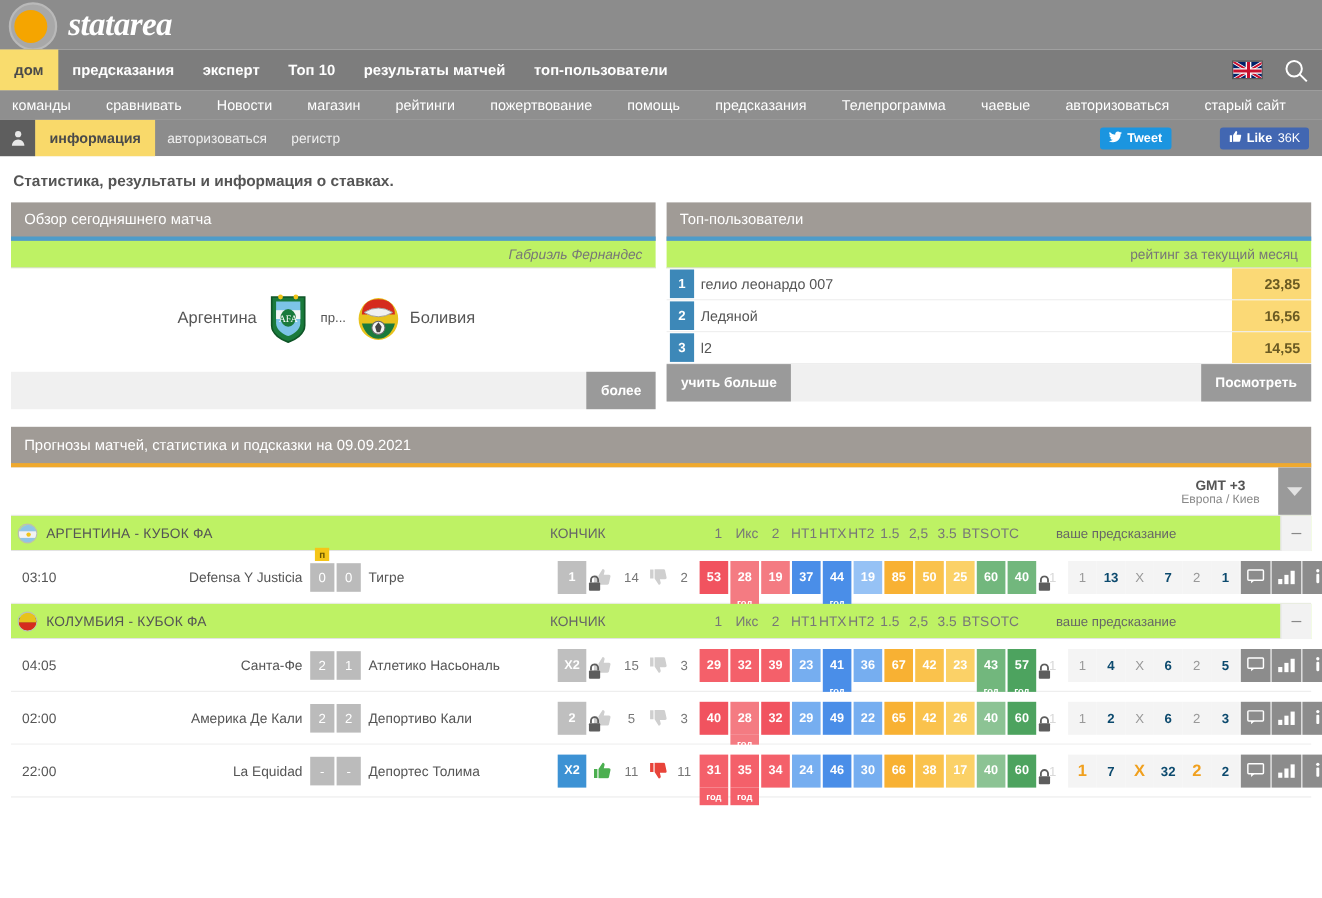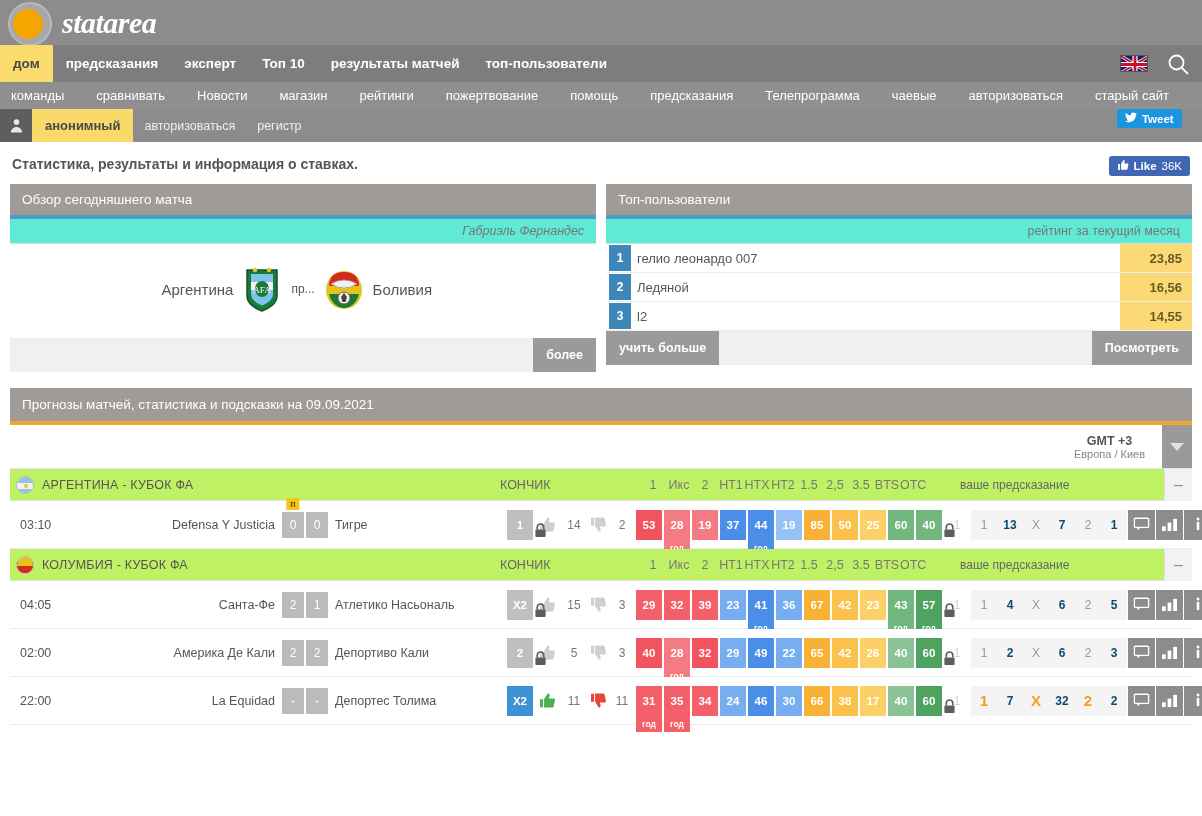--- a/index.html
+++ b/index.html
@@ -39,38 +39,38 @@
   .flag-uk { width:28px; height:17px; position:relative; overflow:hidden; border:1px solid #555;}
   .search-ico { width:24px;height:24px; }
 
   .nav2 { background:#8f8f8f; height:27px; display:flex; align-items:center;gap:10px; }
   .nav2 .item { color:#fff; font-size:13px; padding:0 11px; cursor:pointer; white-space:nowrap;}
 
   .userbar { background:#8c8c8c; height:33px; display:flex; align-items:stretch; }
   .userbar .avatar { width:32px; background:#5e5e5e; display:flex;align-items:center;justify-content:center;}
   .userbar .uname { background:#f9d96a; color:#4a4a4a; display:flex;align-items:center;padding:0 13px;font-size:13px;font-weight:bold;}
   .userbar .ulink { color:#efefef; display:flex;align-items:center;padding:0 11px;font-size:12.5px;cursor:pointer;}
-  .userbar .social { margin-left:auto; display:flex; align-items:center; gap:28px; padding-right:12px;flex-direction:column;}
+  .userbar .social { margin-left:auto; display:flex; align-items:center; gap:44px; padding-right:12px;}
   .btn-tweet, .btn-like {
     background:#1b95e0; color:#fff; border-radius:3px; font-size:11.5px; font-weight:bold;
     padding:3px 8px; display:flex; align-items:center; gap:5px; cursor:pointer; height:20px;
   }
   .btn-like { background:#4267b2; }
 
   .page-title { padding:14px 12px 12px 12px; font-size:14px; font-weight:bold; color:#555; background:#fff;}
 
   
   .panels { display:flex; gap:10px; padding:0 10px; }
   .panel { flex:1; }
   .panel-head {
     background:#a09b96; color:#fff; font-size:13.5px; padding:8px 12px;
     border-bottom:4px solid #4d9cc9;
   }
   .panel-sub {
-    background:#5eead4; border-bottom:1px solid #ddd; padding:5px 12px;
+    background:#bef264; border-bottom:1px solid #ddd; padding:5px 12px;
     text-align:right; font-size:12.5px; color:#777; font-style:italic;
   }
   .panel-sub.normal { font-style:normal; }
   .panel-body { background:#fff; }
   .match-row-big { display:flex; align-items:center; justify-content:center; padding:22px 0 26px 0; gap:8px;}
   .match-row-big .tname { font-size:15px; color:#555; width:175px; }
   .match-row-big .tname.right { text-align:left; }
   .match-row-big .tname.left { text-align:right; }
   .crest { width:42px; height:46px; }
   .vs { font-size:12px; color:#555; }
@@ -196,21 +196,21 @@
   <div class="item">старый сайт</div>
 </div>
 
 <div class="userbar">
   <div class="avatar">
     <svg width="17" height="17" viewBox="0 0 24 24" fill="#e8e8e8">
       <circle cx="12" cy="7" r="4"></circle>
         <path d="M4 22c0-4.4 3.6-8 8-8s8 3.6 8 8z"></path>
     </svg>
   </div>
-  <div class="uname">анонимный</div>
+  <div class="uname">информация</div>
   <div class="ulink">авторизоваться</div>
   <div class="ulink">регистр</div>
   <div class="social">
     <div class="btn-tweet">
       <span>
         <svg width="12" height="11" viewBox="0 0 24 20" fill="#fff">
             <path d="M24 2.4a9.6 9.6 0 0 1-2.8.8A4.9 4.9 0 0 0 23.3.4a9.8 9.8 0 0 1-3.1 1.2A4.9 4.9 0 0 0 11.8 6a13.9 13.9 0 0 1-10.1-5.1 4.9 4.9 0 0 0 1.5 6.5A4.8 4.8 0 0 1 1 6.8v.1a4.9 4.9 0 0 0 3.9 4.8 4.9 4.9 0 0 1-2.2.1 4.9 4.9 0 0 0 4.6 3.4A9.9 9.9 0 0 1 0 17.3a13.9 13.9 0 0 0 7.5 2.2c9.1 0 14-7.5 14-14v-.7A9.9 9.9 0 0 0 24 2.4z"></path>
           </svg>
       </span>
       <span>Tweet</span>

